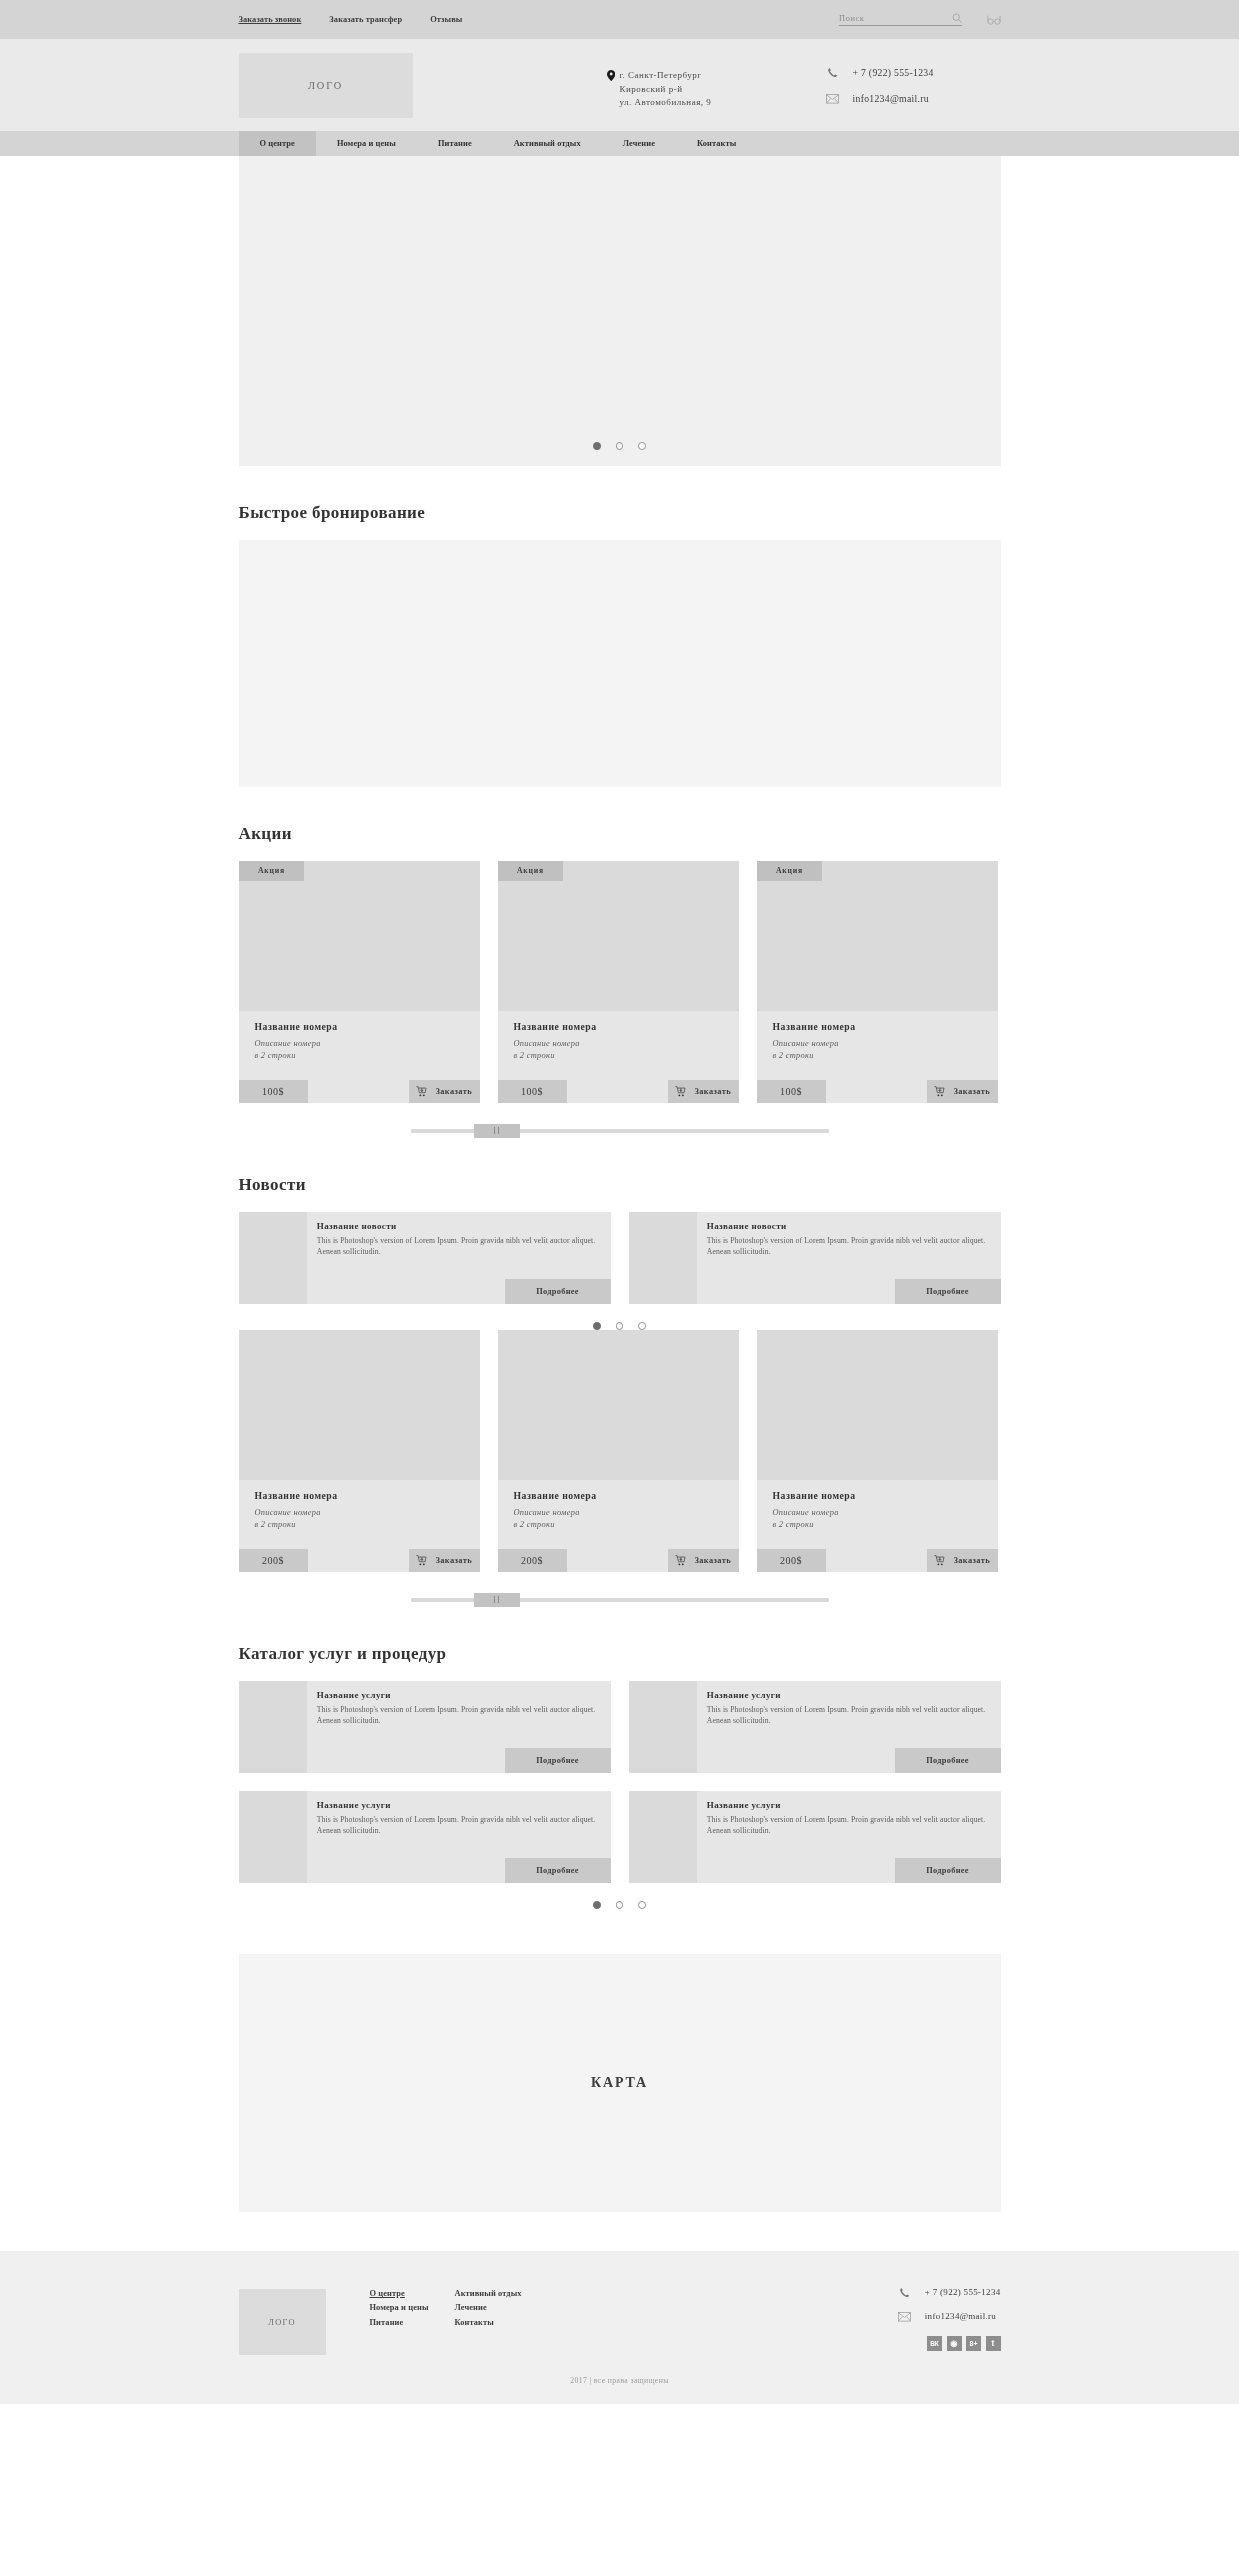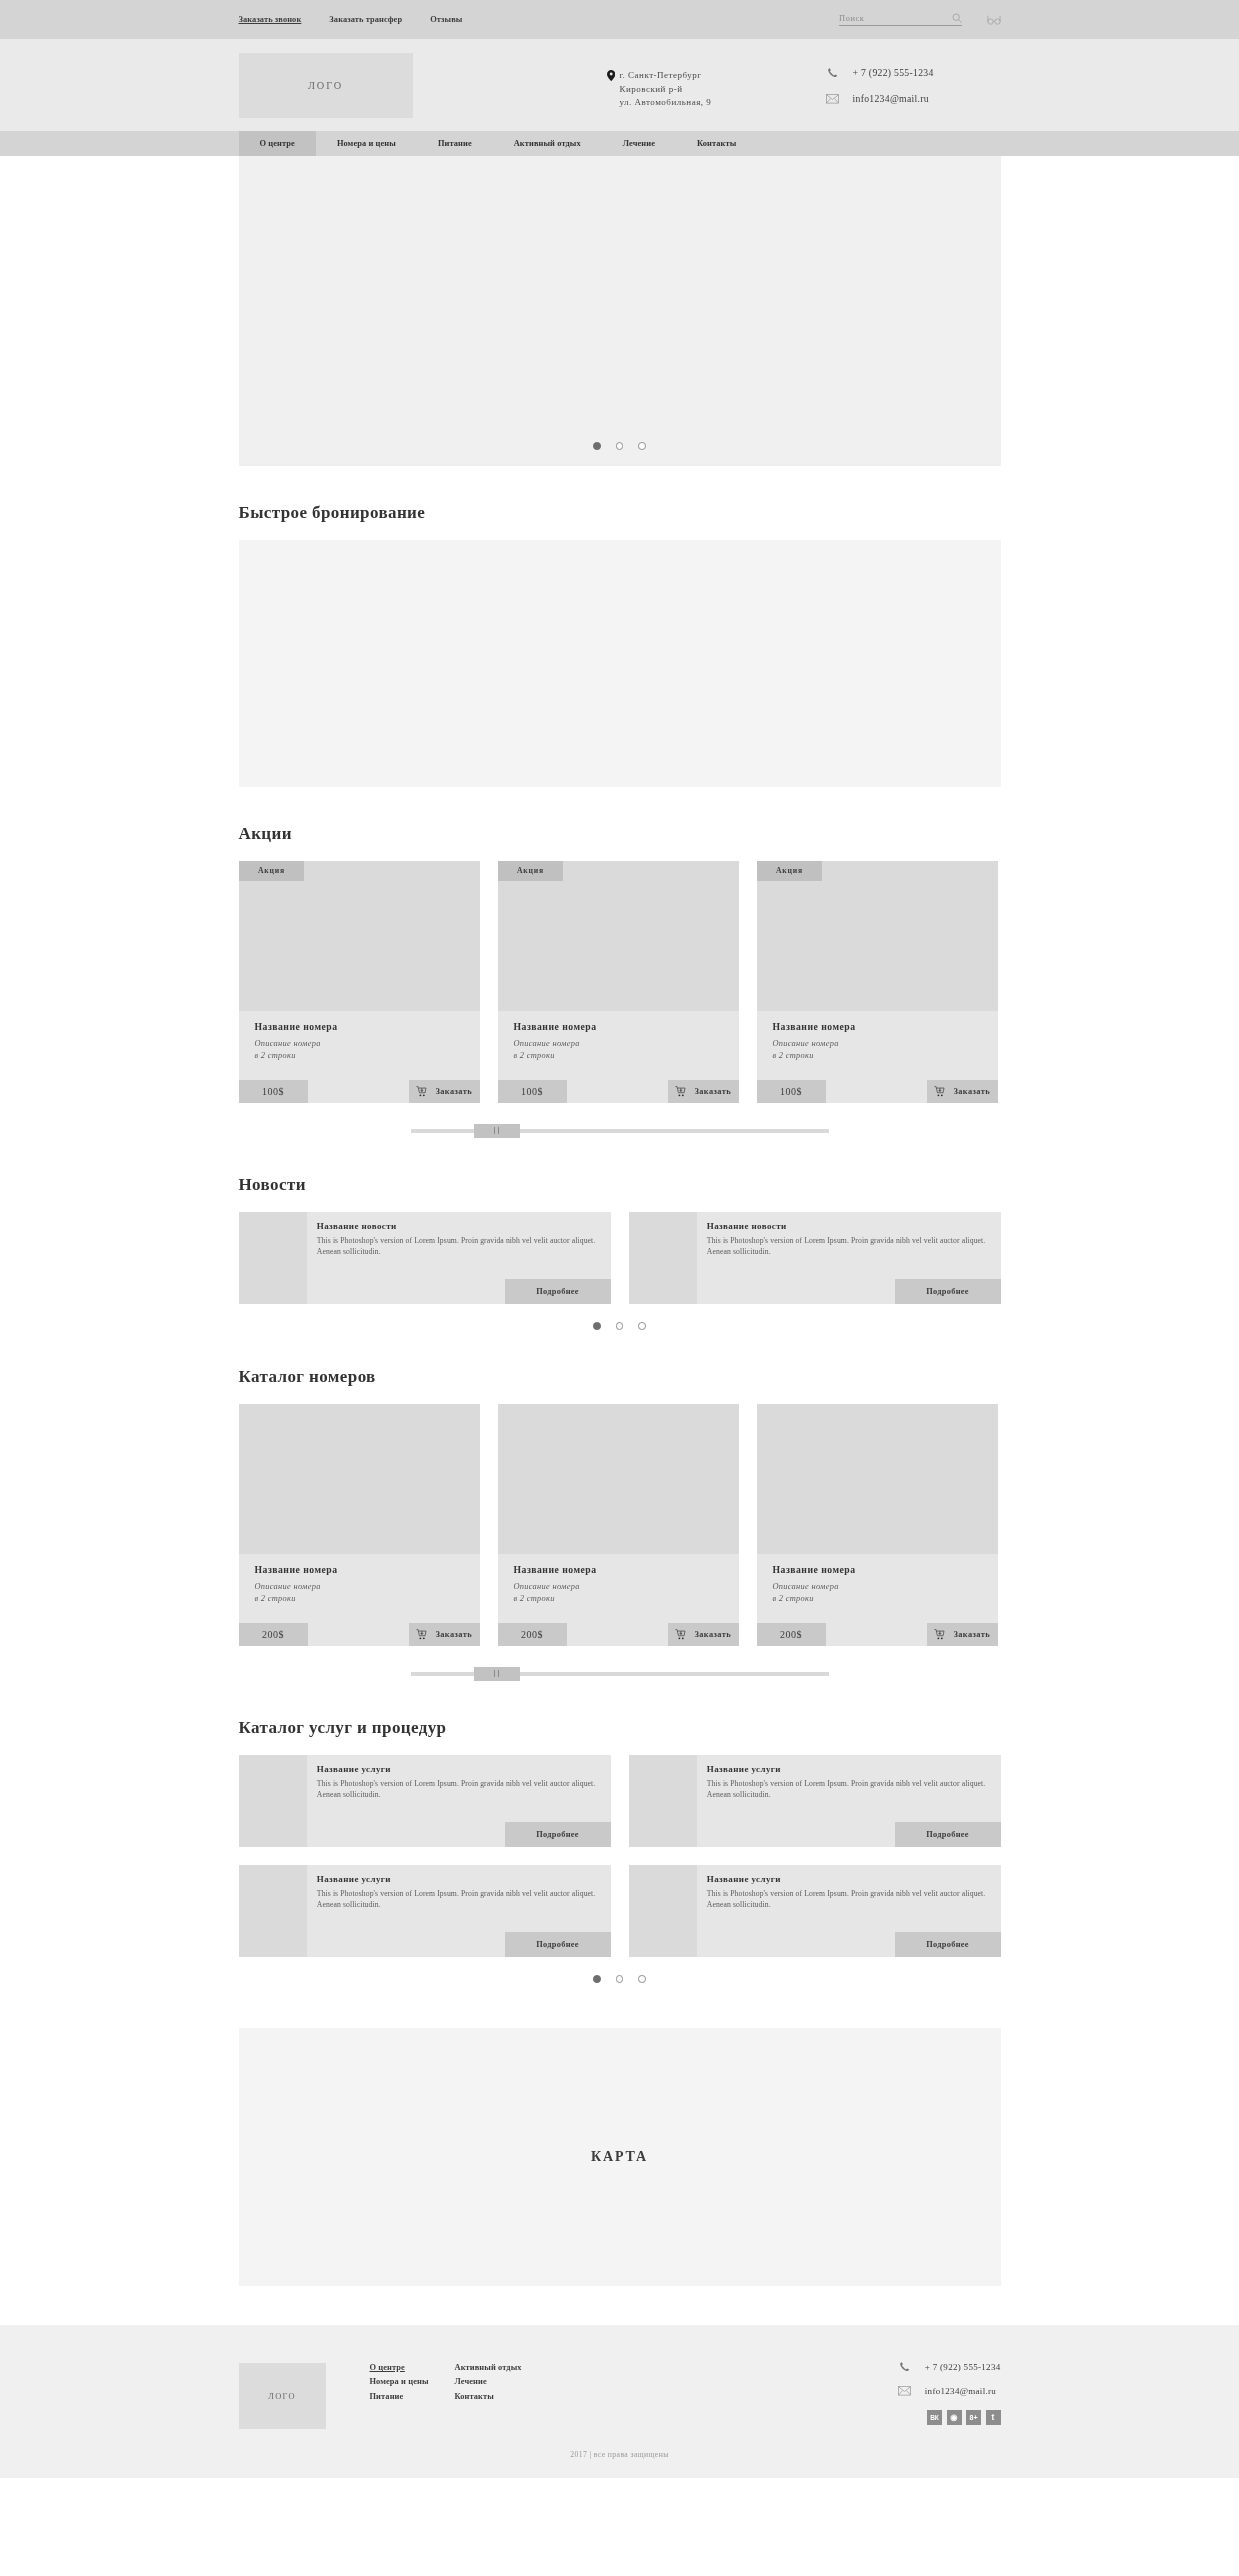--- a/index.html
+++ b/index.html
@@ -96,21 +96,21 @@
   }
   .pin-icon { width: 8.4px; height: 11px; margin-right: 4.5px; margin-top: 0.6px; flex: none; }
   .addr-lines { font-size: 9px; line-height: 13.6px; color: #4a4a4a; letter-spacing: 0.5px; }
   .contact-block {
     position: absolute;
     left: 587px;
     top: 28px;
   }
   .contact-row {
     display: flex;
-    align-items: center;
+    align-items: flex-start;
     margin-bottom: 14px;
   }
   .contact-row:last-child { margin-bottom: 0; }
   .ci { width: 13px; height: 11.6px; margin-right: 14px; flex: none; opacity: .75; }
   .contact-text { font-size: 9.7px; color: #3d3d3d; letter-spacing: 0.3px; white-space: nowrap; }
 
   
   .nav {
     background: #d4d4d4;
     height: 24.5px;
@@ -617,21 +617,20 @@
         <div class="more-btn">Подробнее</div>
       </div>
 
     </div>
     <div class="dots-right">
       <div class="dot active"></div>
       <div class="dot"></div>
       <div class="dot"></div>
     </div>
 
-    <div class="sect-title">Каталог номеров</div>
     <div class="card-grid">
 
       <div class="card">
         <div class="card-img"></div>
         <div class="card-body">
           <div class="card-title">Название номера</div>
           <div class="card-desc">
             <div>Описание номера</div>
             <div>в 2 строки</div>
           </div>

